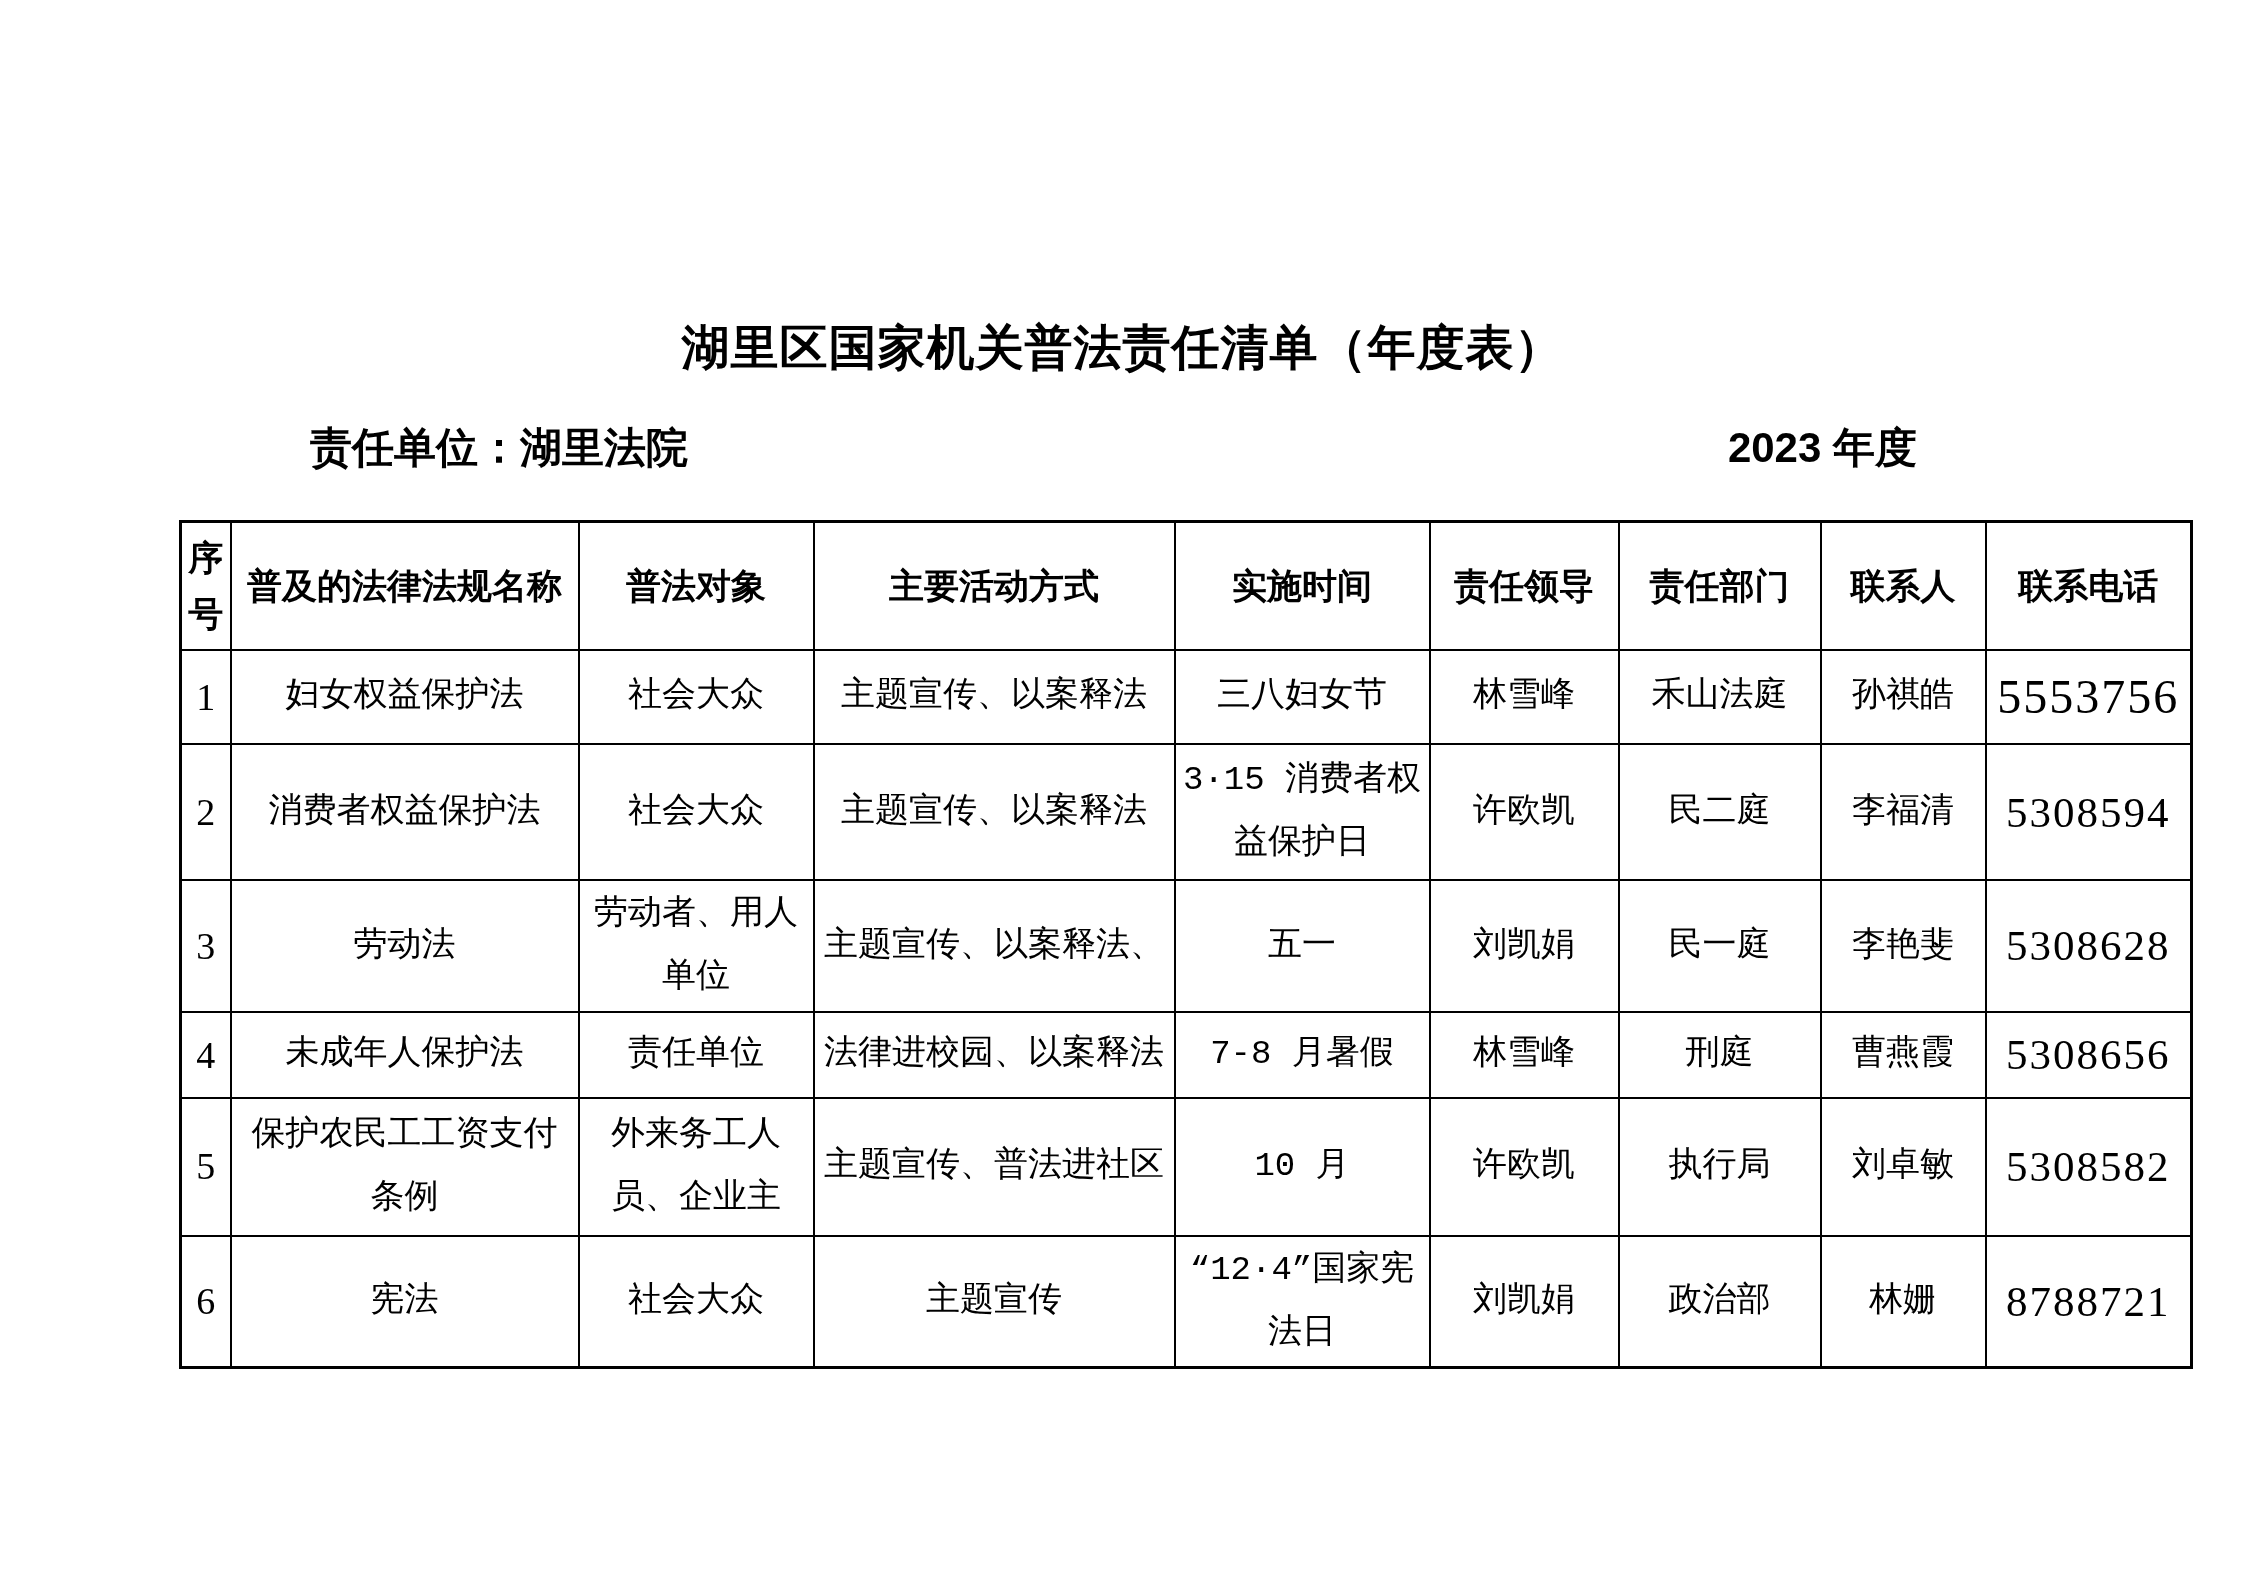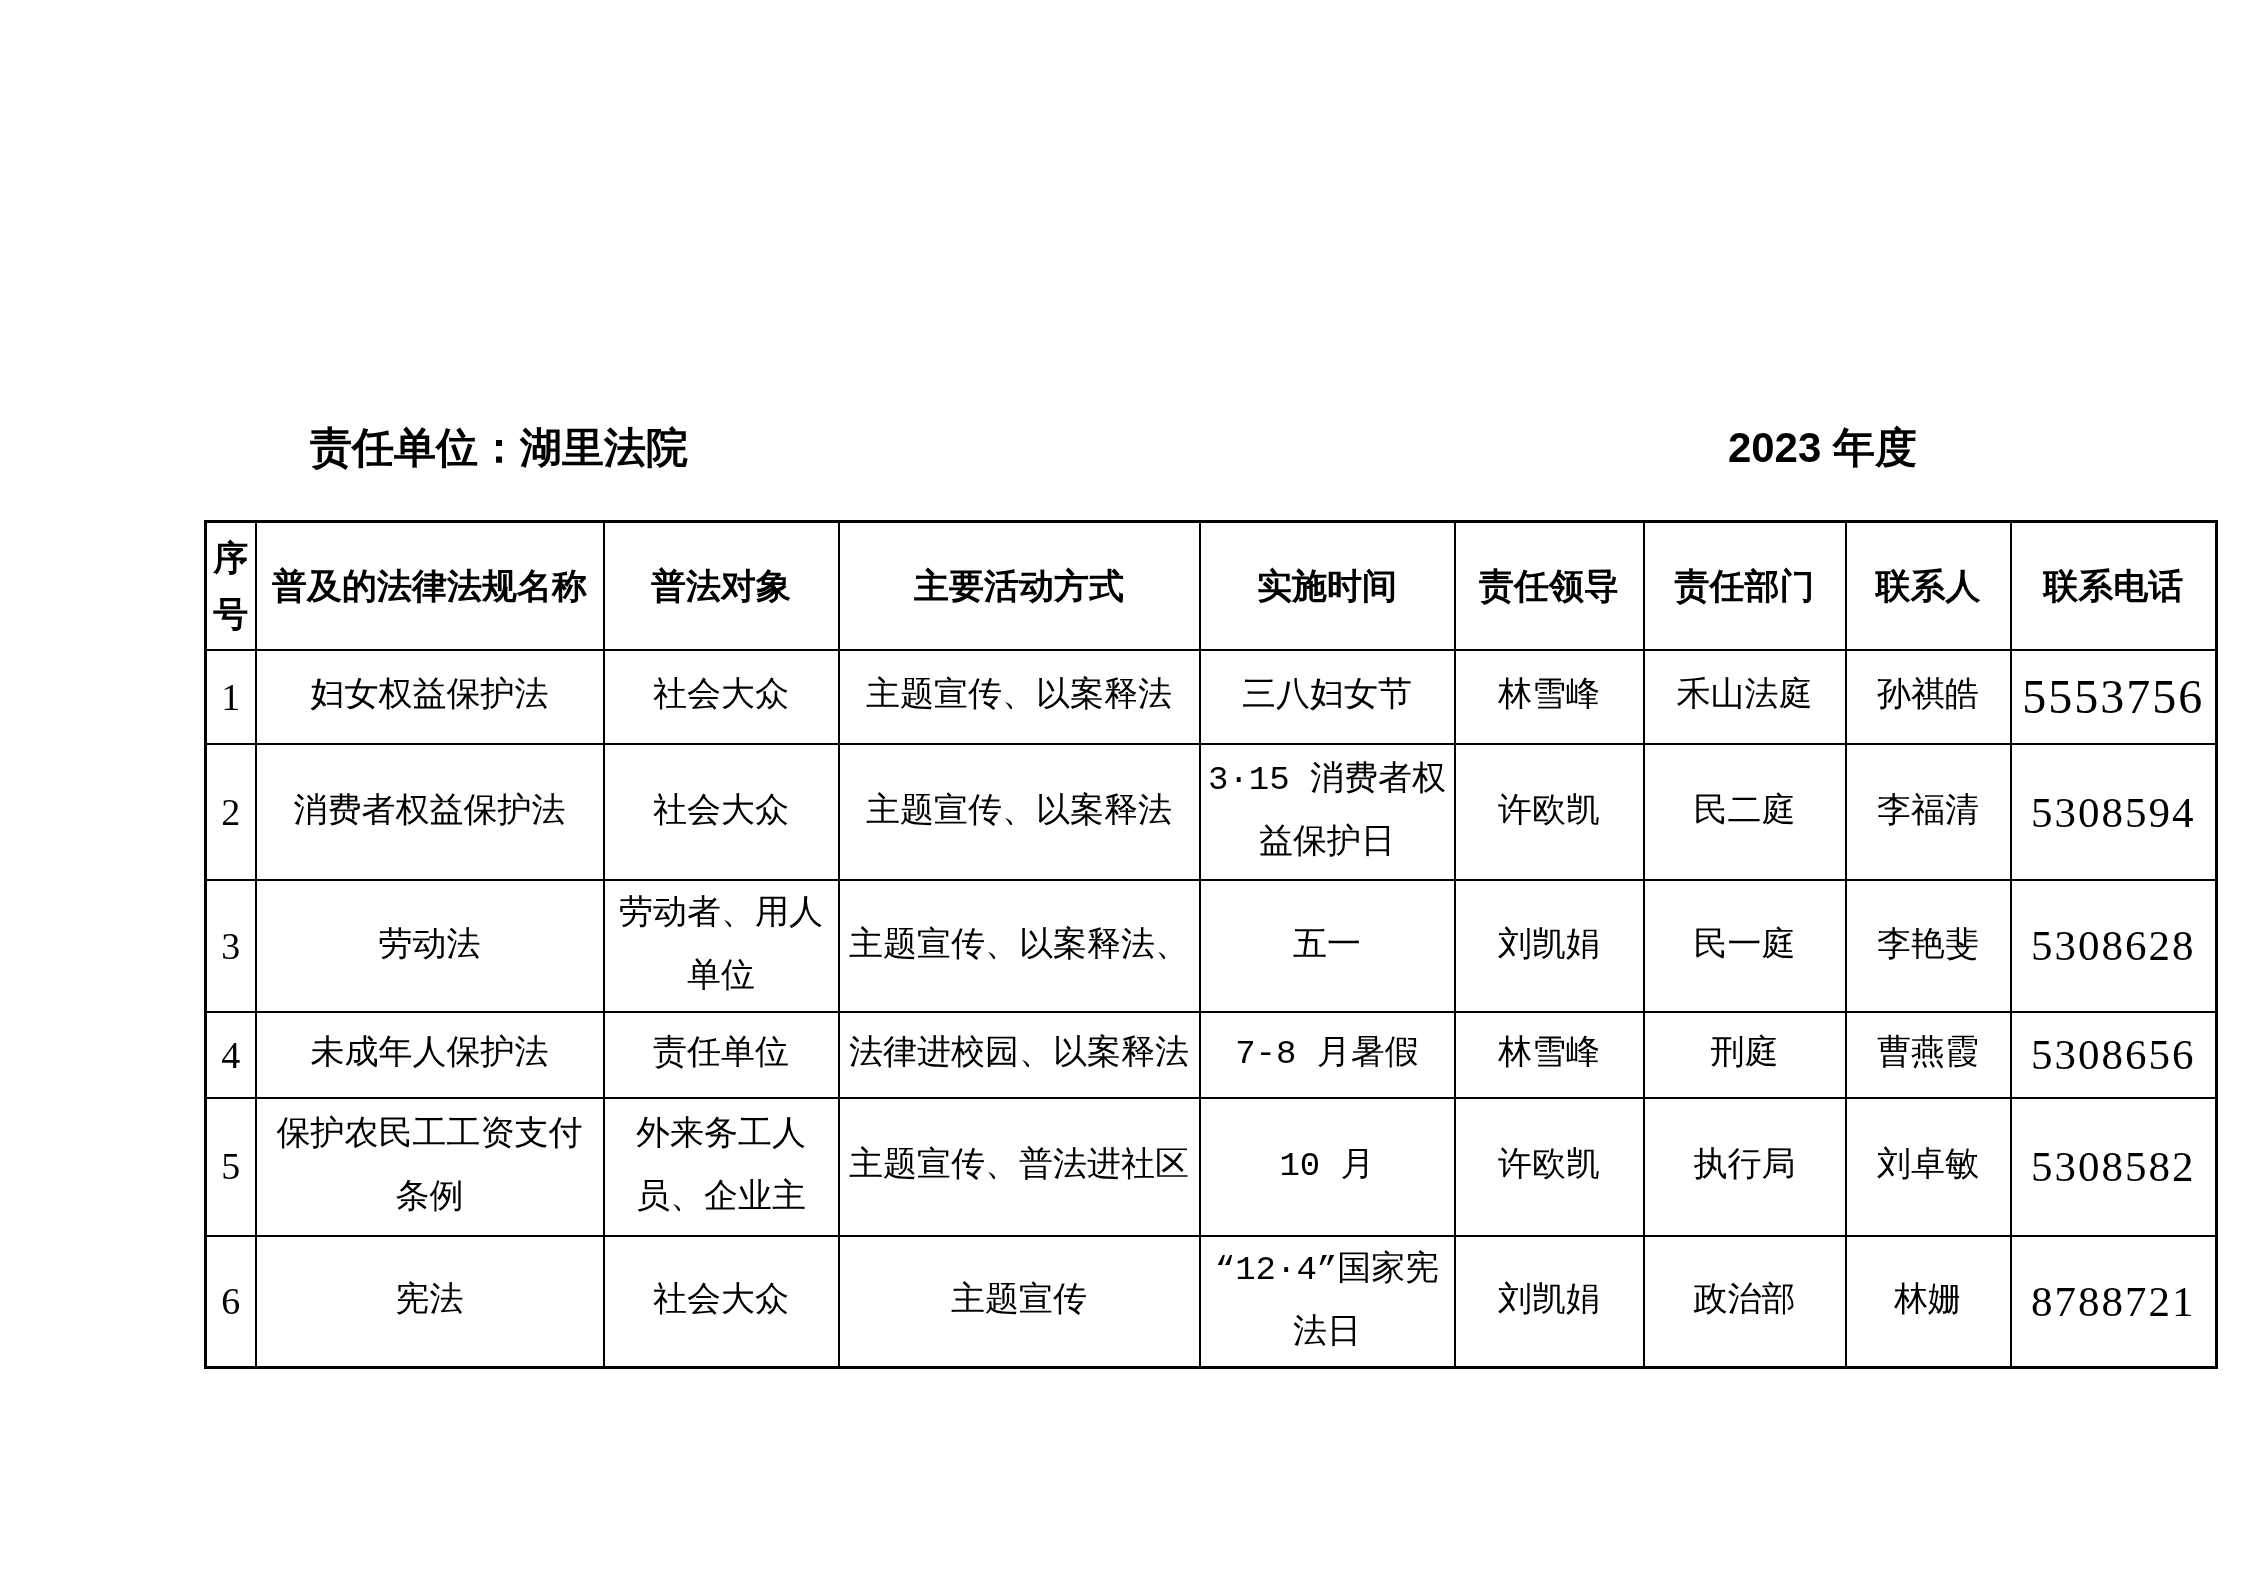--- a/index.html
+++ b/index.html
@@ -31,21 +31,21 @@
     right: 328px;
     display: flex;
     justify-content: space-between;
     align-items: baseline;
     font-family: "Liberation Sans", "DejaVu Sans", sans-serif;
     font-weight: bold;
     font-size: 42px;
   }
   table.law-table {
     position: absolute;
-    left: 204px;
+    left: 179px;
     top: 520px;
     width: 2013px;
     border-collapse: collapse;
     table-layout: fixed;
     border: 3px solid #000;
     padding-left: 8px;
   }
   .law-table th, .law-table td {
     border: 2px solid #000;
     text-align: center;
@@ -74,20 +74,21 @@
   tbody tr:nth-child(6) { height: 112px; }
   td.num   { font-size: 38px; font-family: "Liberation Serif", serif; }
   td.phone { font-size: 43px; font-family: "Liberation Serif", serif; letter-spacing: 2px; }
   td.phone-lg { font-size: 48px; }
 </style>
 </head>
 <body>
 
 <div class="page">
 
+  <h1 class="title">湖里区国家机关普法责任清单（年度表）</h1>
 
   <div class="subtitle-row">
     <span>责任单位：湖里法院</span>
     <span>2023 年度</span>
   </div>
 
   <table class="law-table">
     <colgroup>
       <col style="width:50px">
       <col style="width:348px">

